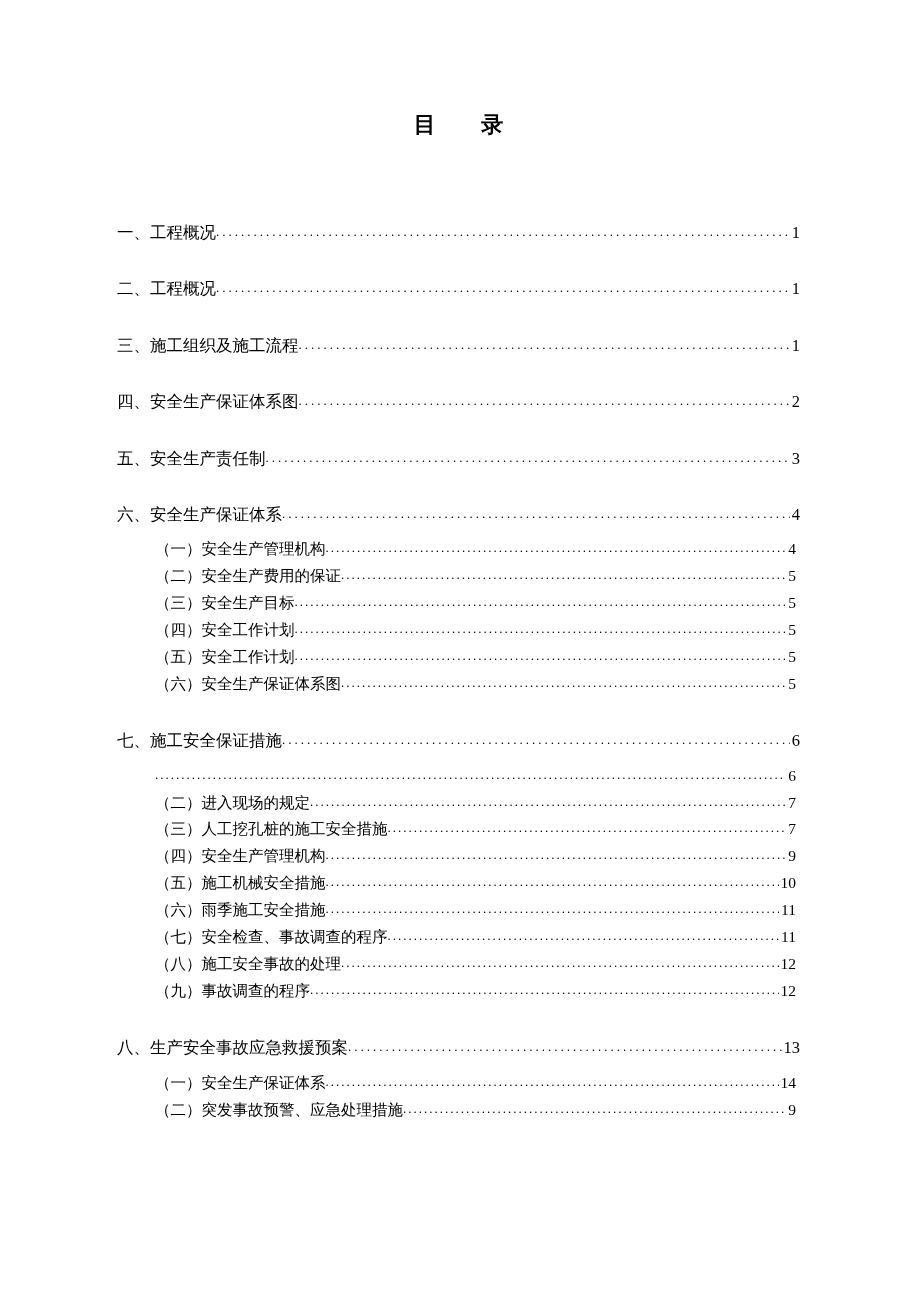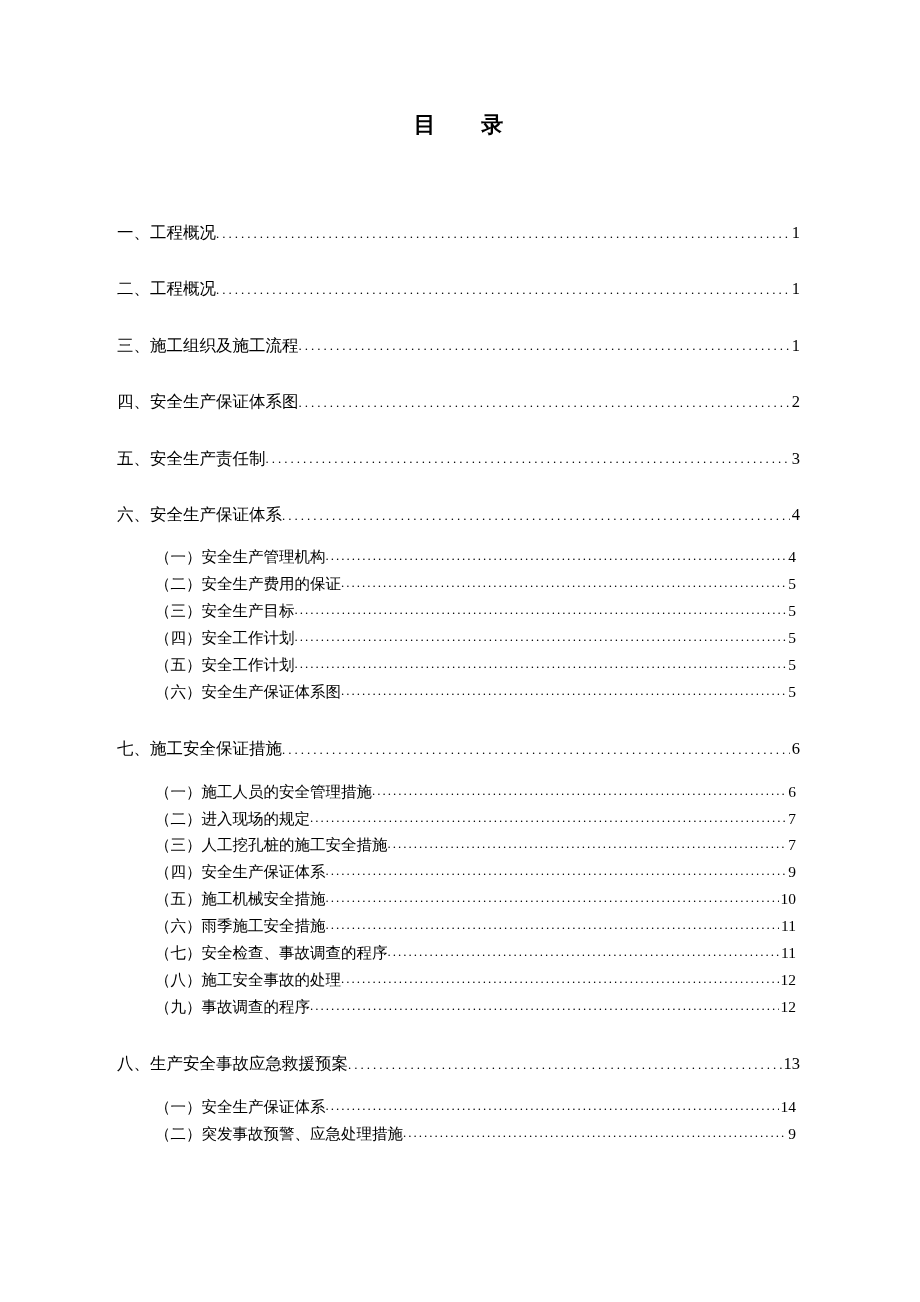--- a/index.html
+++ b/index.html
@@ -24,27 +24,26 @@
     }
     .toc-l1-row, .toc-l2-row {
       display: flex;
       align-items: baseline;
       white-space: nowrap;
       font-size: 16.5px;
       line-height: 1.6;
     }
     .toc-l1-row {
       margin-top: 30px;
-      align-items: flex-end;
     }
     .toc-l1-row:first-child {
       margin-top: 0;
     }
     .toc-l2-group {
-      margin-top: 16px;
+      margin-top: 8px;
     }
     .toc-l2-row {
       font-size: 15.5px;
       line-height: 1.74;
       padding-left: 38px;
     }
     .label {
       flex: 0 0 auto;
     }
     .leader {
@@ -139,36 +138,35 @@
           <span class="l2pg">5</span>
         </div>
       </div>
       <div class="toc-l1-row">
         <span class="label">七、施工安全保证措施</span>
         <span class="leader"></span>
         <span class="pg">6</span>
       </div>
       <div class="toc-l2-group">
         <div class="toc-l2-row l2">
-          <span class="label">（一）施工人员的安全管理措施</span>
           <span class="leader"></span>
           <span class="l2pg">6</span>
         </div>
         <div class="toc-l2-row l2">
           <span class="label">（二）进入现场的规定 </span>
           <span class="leader"></span>
           <span class="l2pg">7</span>
         </div>
         <div class="toc-l2-row l2">
           <span class="label">（三）人工挖孔桩的施工安全措施</span>
           <span class="leader"></span>
           <span class="l2pg">7</span>
         </div>
         <div class="toc-l2-row l2">
-          <span class="label">（四）安全生产保证体系</span>
+          <span class="label">（四）安全生产管理机构</span>
           <span class="leader"></span>
           <span class="l2pg">9</span>
         </div>
         <div class="toc-l2-row l2">
           <span class="label">（五）施工机械安全措施</span>
           <span class="leader"></span>
           <span class="l2pg">10</span>
         </div>
         <div class="toc-l2-row l2">
           <span class="label">（六）雨季施工安全措施</span>

